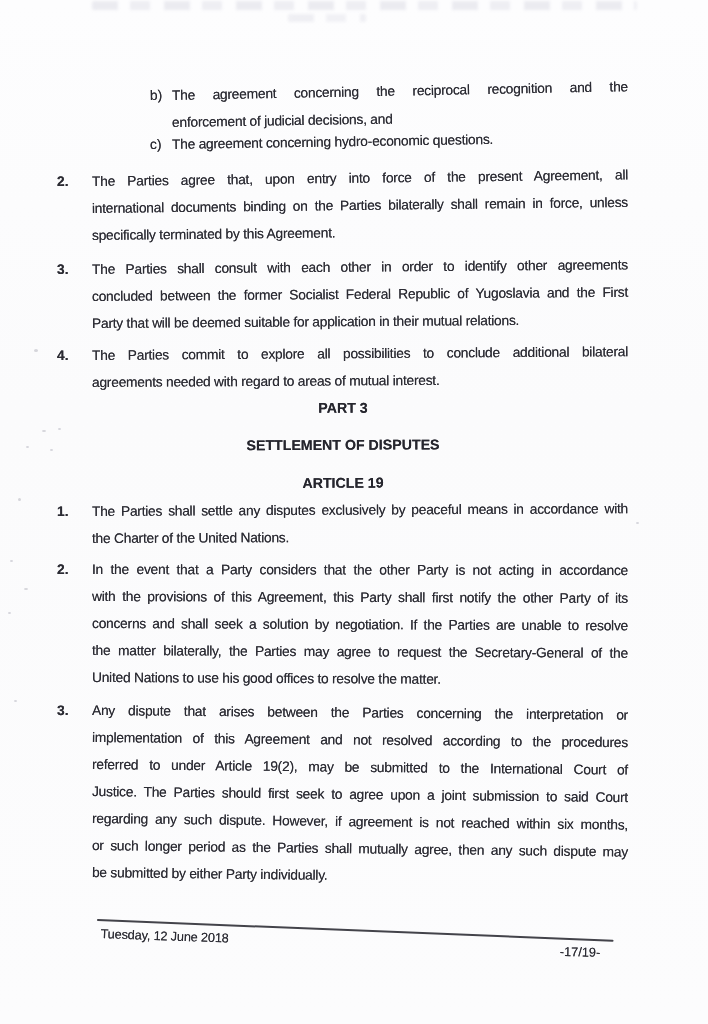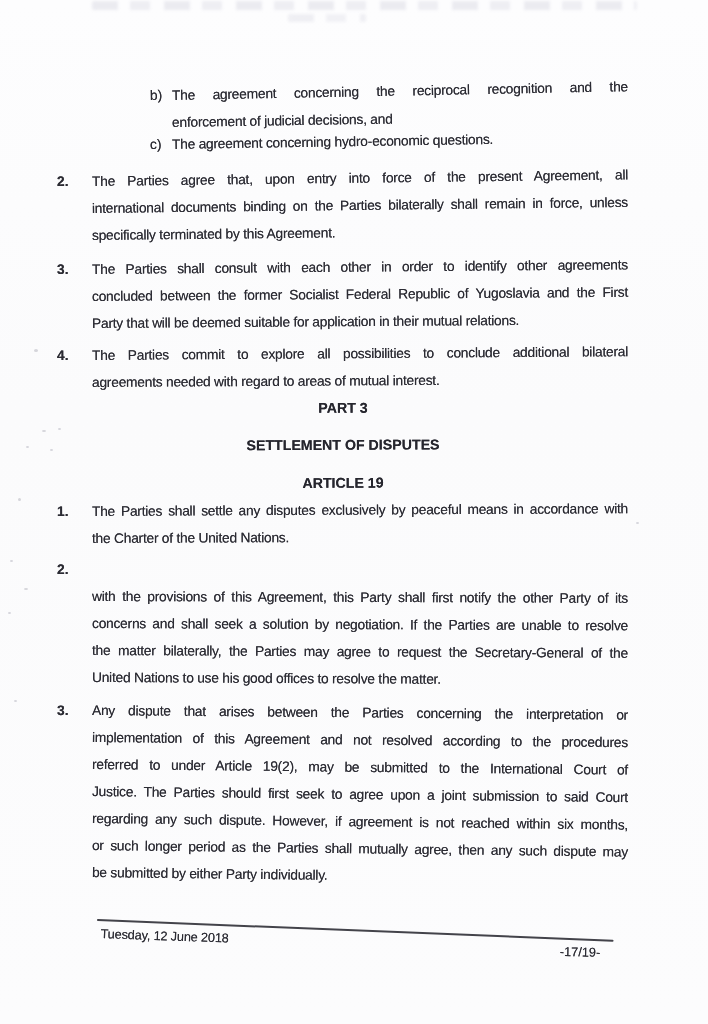--- a/index.html
+++ b/index.html
@@ -97,20 +97,21 @@
 
   <div class="heading" style="top:396px;">PART 3</div>
   <div class="heading" style="top:433px;">SETTLEMENT OF DISPUTES</div>
   <div class="heading" style="top:471px;">ARTICLE 19</div>
 
   <span class="marker bold" style="left:57px;top:498px;transform:rotate(-0.3deg);">1.</span>
   <div class="tline" style="left:92px;top:498px;width:536px;transform:rotate(-0.3deg);">The Parties shall settle any disputes exclusively by peaceful means in accordance with</div>
   <div class="tline last" style="left:92px;top:525px;width:536px;transform:rotate(-0.25deg);">the Charter of the United Nations.</div>
 
   <span class="marker bold" style="left:57px;top:556px;transform:rotate(0.1deg);">2.</span>
+  <div class="tline" style="left:92px;top:556px;width:536px;transform:rotate(0.1deg);">In the event that a Party considers that the other Party is not acting in accordance</div>
   <div class="tline" style="left:92px;top:583px;width:536px;transform:rotate(0.2deg);">with the provisions of this Agreement, this Party shall first notify the other Party of its</div>
   <div class="tline" style="left:92px;top:610px;width:536px;transform:rotate(0.25deg);">concerns and shall seek a solution by negotiation. If the Parties are unable to resolve</div>
   <div class="tline" style="left:92px;top:637px;width:536px;transform:rotate(0.3deg);">the matter bilaterally, the Parties may agree to request the Secretary-General of the</div>
   <div class="tline last" style="left:92px;top:664px;width:536px;transform:rotate(0.3deg);">United Nations to use his good offices to resolve the matter.</div>
 
   <span class="marker bold" style="left:57px;top:697px;transform:rotate(0.5deg);">3.</span>
   <div class="tline" style="left:92px;top:697px;width:536px;transform:rotate(0.5deg);">Any dispute that arises between the Parties concerning the interpretation or</div>
   <div class="tline" style="left:92px;top:724px;width:536px;transform:rotate(0.55deg);">implementation of this Agreement and not resolved according to the procedures</div>
   <div class="tline" style="left:92px;top:751px;width:536px;transform:rotate(0.6deg);">referred to under Article 19(2), may be submitted to the International Court of</div>
   <div class="tline" style="left:92px;top:778px;width:536px;transform:rotate(0.65deg);">Justice. The Parties should first seek to agree upon a joint submission to said Court</div>

